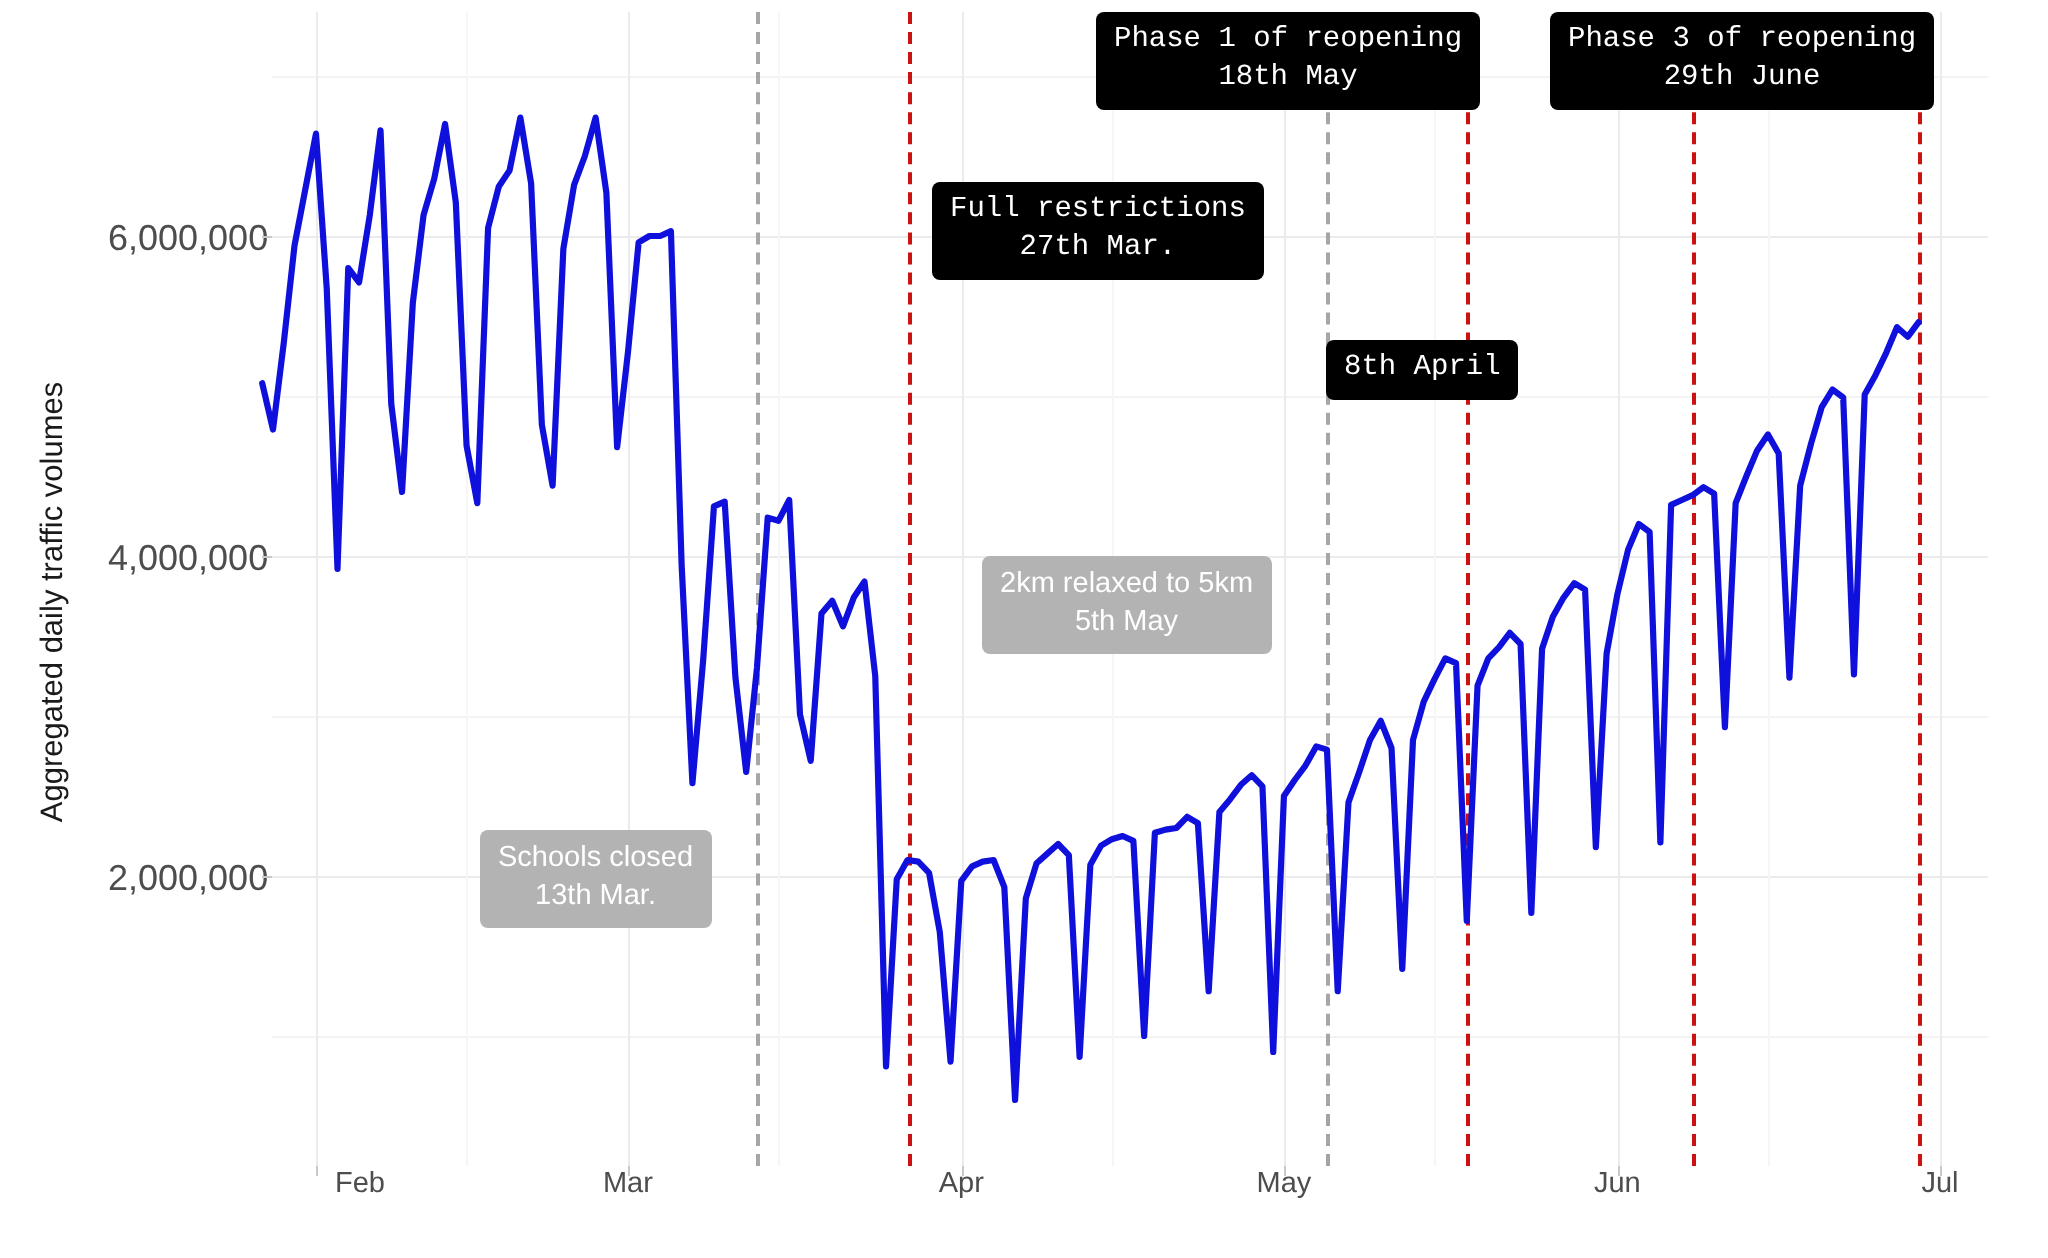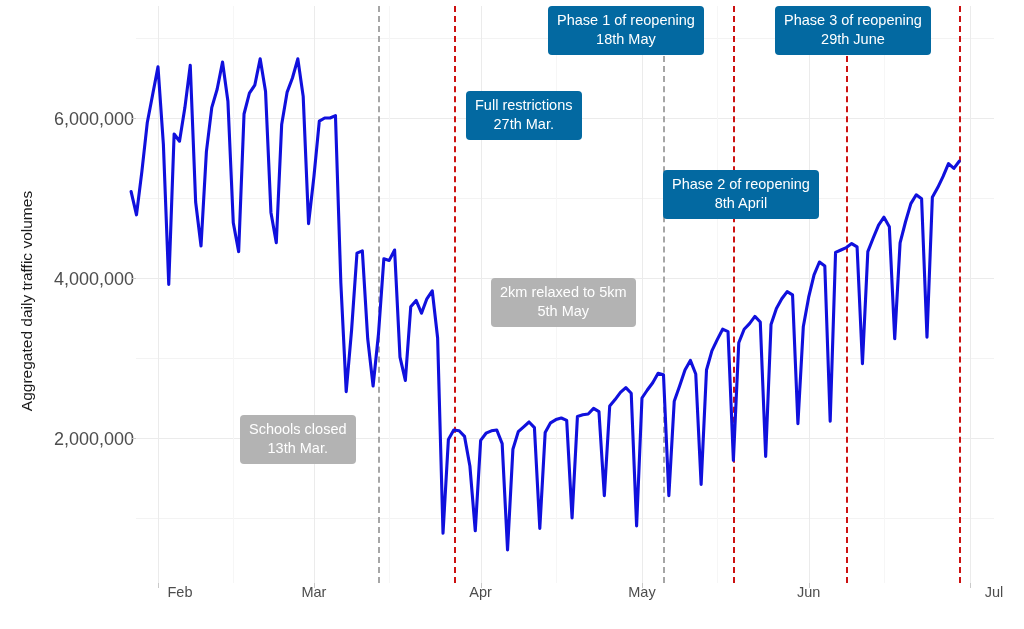--- a/index.html
+++ b/index.html
@@ -64,21 +64,21 @@
     position:absolute;
     border-radius:4px;
     padding:5px 9px 6px 9px;
     color:#ffffff;
     font-size:14.5px;
     line-height:19px;
     text-align:center;
     white-space:nowrap;
     box-sizing:border-box;
   }
-  .annot.red{background:#0369a1;}
+  .annot.red{background:#000000;font-family:Liberation Mono, monospace;}
   .annot.grey{background:#b3b3b3;}
   .annot .l1,.annot .l2{display:block;}
 
   
   #series-svg{position:absolute;left:0;top:0;width:858px;height:577px;overflow:visible;}
   .series-path{fill:none;stroke:#1010dd;stroke-width:3.1px;stroke-linejoin:round;stroke-linecap:round;}
 </style>
 </head>
 <body>
 
@@ -130,21 +130,21 @@
       <div class="x-lab" style="left: 158px; padding-left: 44px;">Feb</div>
       <div class="x-tickmark" style="left: 158px;"></div>
       <div class="x-lab" style="left: 313.947px;">Mar</div>
       <div class="x-tickmark" style="left: 313.947px;"></div>
       <div class="x-lab" style="left: 480.649px;">Apr</div>
       <div class="x-tickmark" style="left: 480.649px;"></div>
       <div class="x-lab" style="left: 641.974px; text-align: right;">May</div>
       <div class="x-tickmark" style="left: 641.974px;"></div>
       <div class="x-lab" style="left: 808.675px; text-align: right;">Jun</div>
       <div class="x-tickmark" style="left: 808.675px;"></div>
-      <div class="x-lab" style="left: 970px; margin-left: 24px;">Jul</div>
+      <div class="x-lab" style="left: 970px;">Jul</div>
       <div class="x-tickmark" style="left: 970px;"></div>
     </div>
 
   <div id="y-axis-title">Aggregated daily traffic volumes</div>
 
   <div id="annotations-layer">
       <div class="annot grey" style="left: 240px; top: 415px;">
         <span class="l1">Schools closed</span>
         <span class="l2">13th Mar.</span>
       </div>
@@ -154,21 +154,20 @@
       </div>
       <div class="annot grey" style="left: 491px; top: 254px; margin-top: 24px;">
         <span class="l1">2km relaxed to 5km</span>
         <span class="l2">5th May</span>
       </div>
       <div class="annot red" style="left: 548px; top: 6px;">
         <span class="l1">Phase 1 of reopening</span>
         <span class="l2">18th May</span>
       </div>
       <div class="annot red" style="left: 663px; top: 170px;">
-        <span class="l1">Phase 2 of reopening</span>
         <span class="l2">8th April</span>
       </div>
       <div class="annot red" style="left: 775px; top: 6px;">
         <span class="l1">Phase 3 of reopening</span>
         <span class="l2">29th June</span>
       </div>
     </div>
 
 </div>
 

